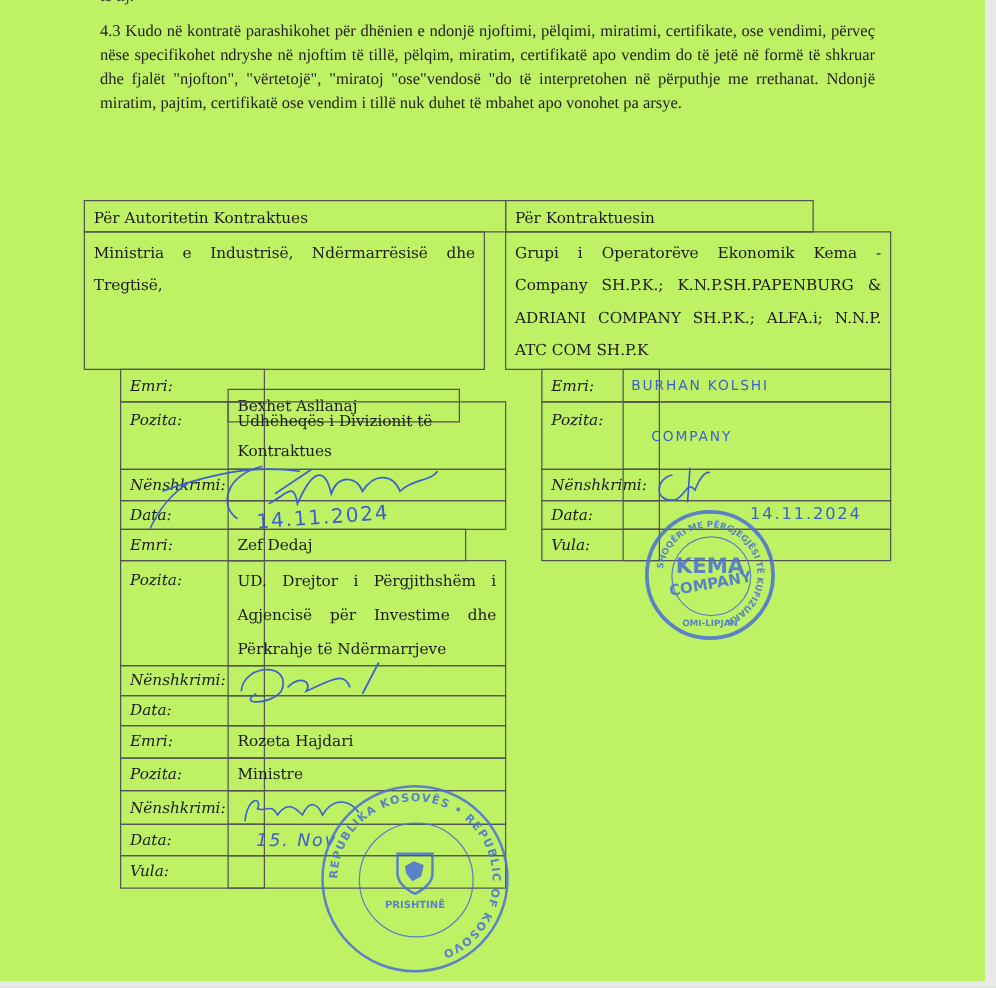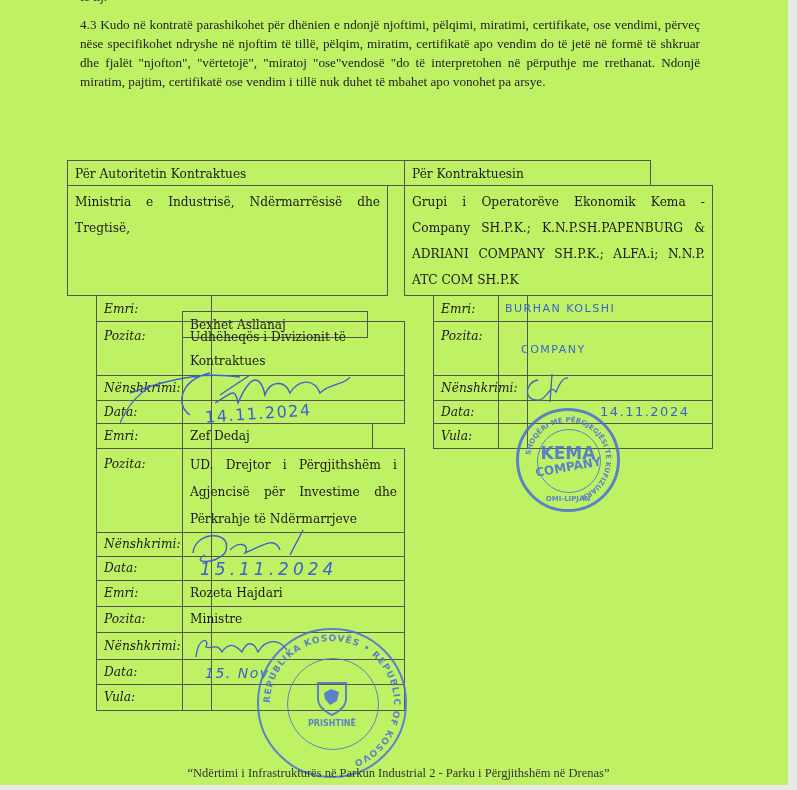--- a/index.html
+++ b/index.html
@@ -104,21 +104,20 @@
     <div class="cell lbl" style="left:404px;top:400px;width:95px;height:24px;line-height:17px;">Data:</div>
     <div class="cell" style="left:498px;top:400px;width:215px;height:24px;"></div>
     <div class="cell lbl" style="left:404px;top:423px;width:95px;height:26px;line-height:18px;">Vula:</div>
     <div class="cell" style="left:498px;top:423px;width:215px;height:26px;"></div>
   </div>
 
   <div class="hand" style="left:505px;top:302px;">BURHAN   KOLSHI</div>
   <div class="hand" style="left:521px;top:343px;">COMPANY</div>
   <div class="hand" style="left:600px;top:404px;font-size:13px;">14.11.2024</div>
   <div class="hand" style="left:205px;top:404px;font-size:16px;transform:rotate(-4deg);">14.11.2024</div>
-  <div class="hand" style="left:200px;top:559px;font-size:17px;letter-spacing:4px;font-style:italic;">15.11.2024</div>
   <div class="hand" style="left:205px;top:665px;font-size:14px;font-style:italic;">15. Nov</div>
 
   <svg class="sig" style="left:120px;top:365px;" width="260" height="60">
     <path d="M10 28 C 60 10, 90 8, 120 12 M70 50 C 55 40, 60 15, 90 8 M100 30 L 130 10 M95 38 C 110 30, 115 20, 118 38 C 130 10, 140 8, 145 30 C 150 15, 165 15, 170 28 C 180 12, 195 15, 200 28 C 210 18, 225 20, 230 12" fill="none" stroke="#3e5fcf" stroke-width="1.4"></path>
     <path d="M0 58 C 8 40, 20 28, 30 22" fill="none" stroke="#3e5fcf" stroke-width="1.2"></path>
   </svg>
   <svg class="sig" style="left:185px;top:525px;" width="140" height="45">
     <path d="M8 28 C 10 5, 50 5, 40 28 C 30 40, 5 38, 20 30 M45 25 C 55 15, 65 20, 60 28 C 75 22, 90 10, 95 25 M105 30 L 118 5" fill="none" stroke="#3e5fcf" stroke-width="1.4"></path>
   </svg>
   <svg class="sig" style="left:192px;top:632px;" width="120" height="30">
@@ -149,14 +148,13 @@
         </defs>
       <text font-size="9" fill="#4a6fd8" font-family="DejaVu Sans, sans-serif" font-weight="bold" letter-spacing="1"><textPath href="#minRing">REPUBLIKA KOSOVËS • REPUBLIC OF KOSOVO</textPath></text>
     </svg>
     <svg style="position:relative;" width="34" height="38">
       <path d="M3 4 L31 4 L31 20 C 31 30, 17 36, 17 36 C 17 36, 3 30, 3 20 Z" fill="none" stroke="#4a6fd8" stroke-width="2"></path>
       <path d="M9 14 L16 10 L24 13 L22 22 L15 26 L10 20 Z" fill="#4a6fd8"></path>
     </svg>
     <div style="font-size:8px;position:relative;margin-top:2px;">PRISHTINË</div>
   </div>
 
-  <div class="footer">“Ndërtimi i Infrastrukturës në Parkun Industrial 2 - Parku i Përgjithshëm në Drenas”</div>
 </div>
 
 </body></html>

